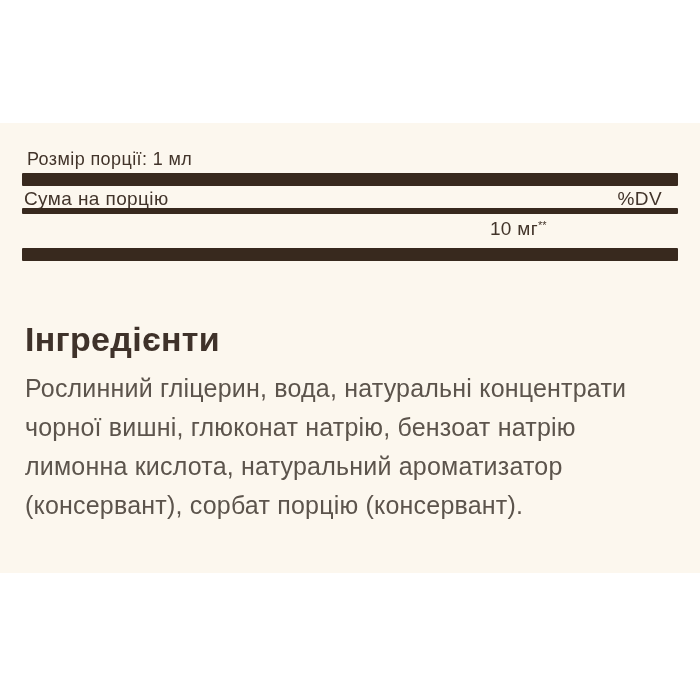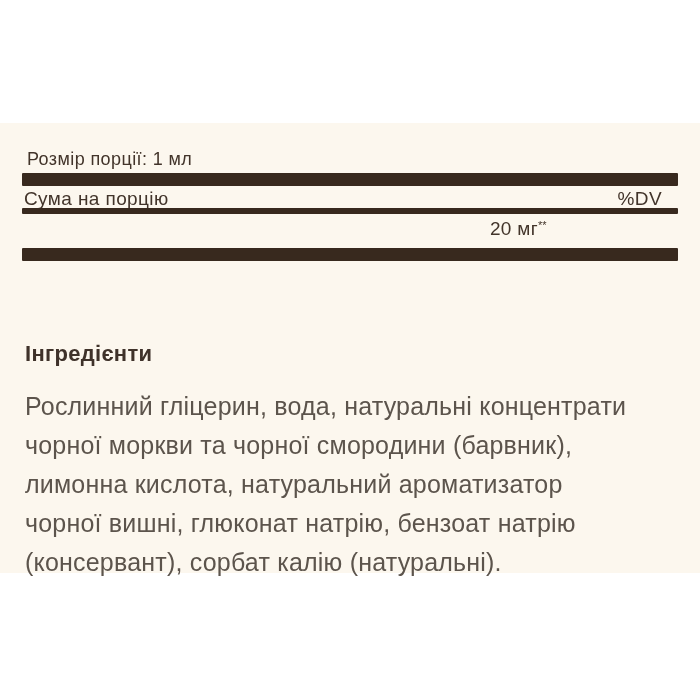--- a/index.html
+++ b/index.html
@@ -55,26 +55,26 @@
   .marker{
     font-size:11px; vertical-align:6px; letter-spacing:0;
   }
   .footnote{
     left:26px; top:151px;
     font-size:17px; letter-spacing:.3px;
     color:var(--text-dark);
   }
   .footnote .marker{vertical-align:5px; margin-right:3px;}
   .ingredients-heading{
-    left:25px; top:218px;
-    font-size:22px; font-weight:bold; letter-spacing:.3px;
+    left:25px; top:197px;
+    font-size:34px; font-weight:bold; letter-spacing:.3px;
     color:var(--heading);
   }
   .ingredients-text{
-    left:25px; top:264px; width:660px;
+    left:25px; top:246px; width:660px;
     font-size:25px; line-height:39px; letter-spacing:.2px;
     color:var(--text-body);
   }
   .ing-line{white-space:nowrap;}
 </style>
 </head>
 <body>
 
 <div class="page">
   <section class="label-panel">
@@ -84,29 +84,28 @@
     <div class="bar bar-thick bar-1"></div>
 
     <div class="table-header">
       <span class="col-name">Сума на порцію</span>
       <span class="col-dv">%DV</span>
     </div>
 
     <div class="bar bar-thin"></div>
 
 
-    <span class="nutrient-amount"><span>20 мг</span><sup class="marker">**</sup></span>
+    <span class="nutrient-amount"><span>10 мг</span><sup class="marker">**</sup></span>
 
     <div class="bar bar-thick bar-2"></div>
 
 
     <h2 class="ingredients-heading">Інгредієнти</h2>
 
     <div class="ingredients-text">
       <div class="ing-line">Рослинний гліцерин, вода, натуральні концентрати</div>
-      <div class="ing-line">чорної моркви та чорної смородини (барвник),</div>
+      <div class="ing-line">чорної вишні, глюконат натрію, бензоат натрію</div>
       <div class="ing-line">лимонна кислота, натуральний ароматизатор</div>
-      <div class="ing-line">чорної вишні, глюконат натрію, бензоат натрію</div>
-      <div class="ing-line">(консервант), сорбат калію (натуральні).</div>
+      <div class="ing-line">(консервант), сорбат порцію (консервант).</div>
     </div>
 
   </section>
 </div>
 
 </body></html>

